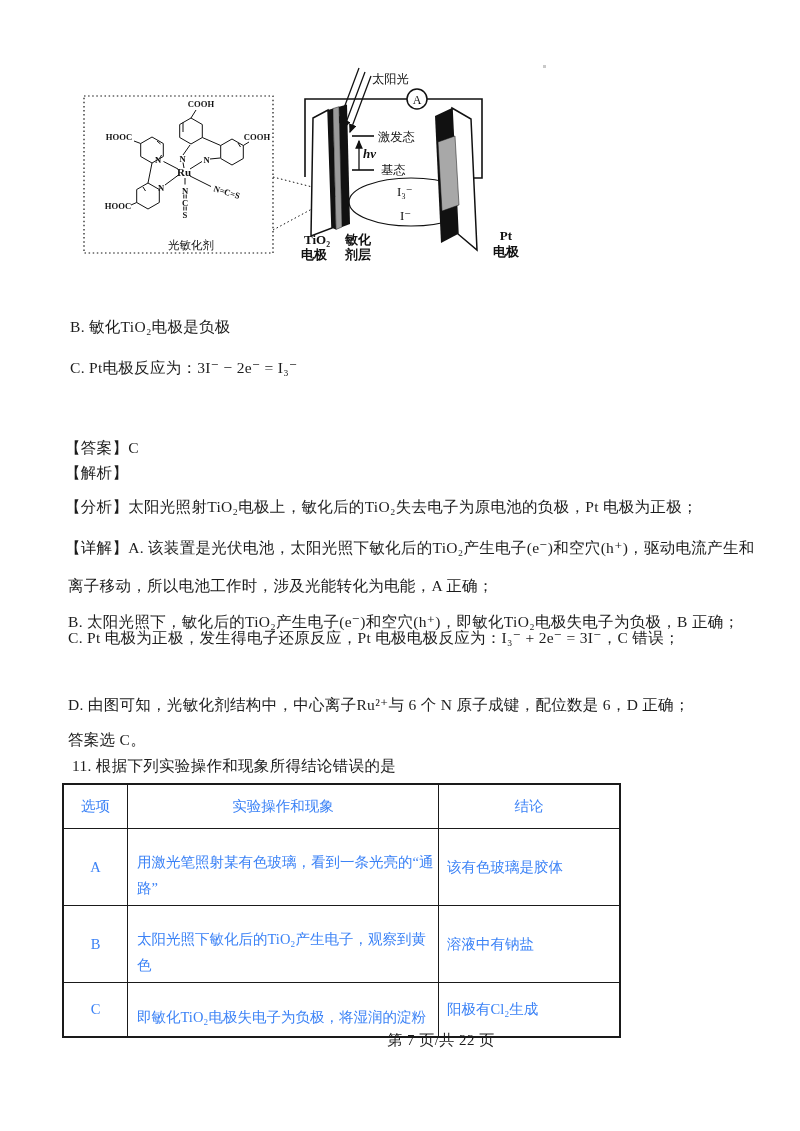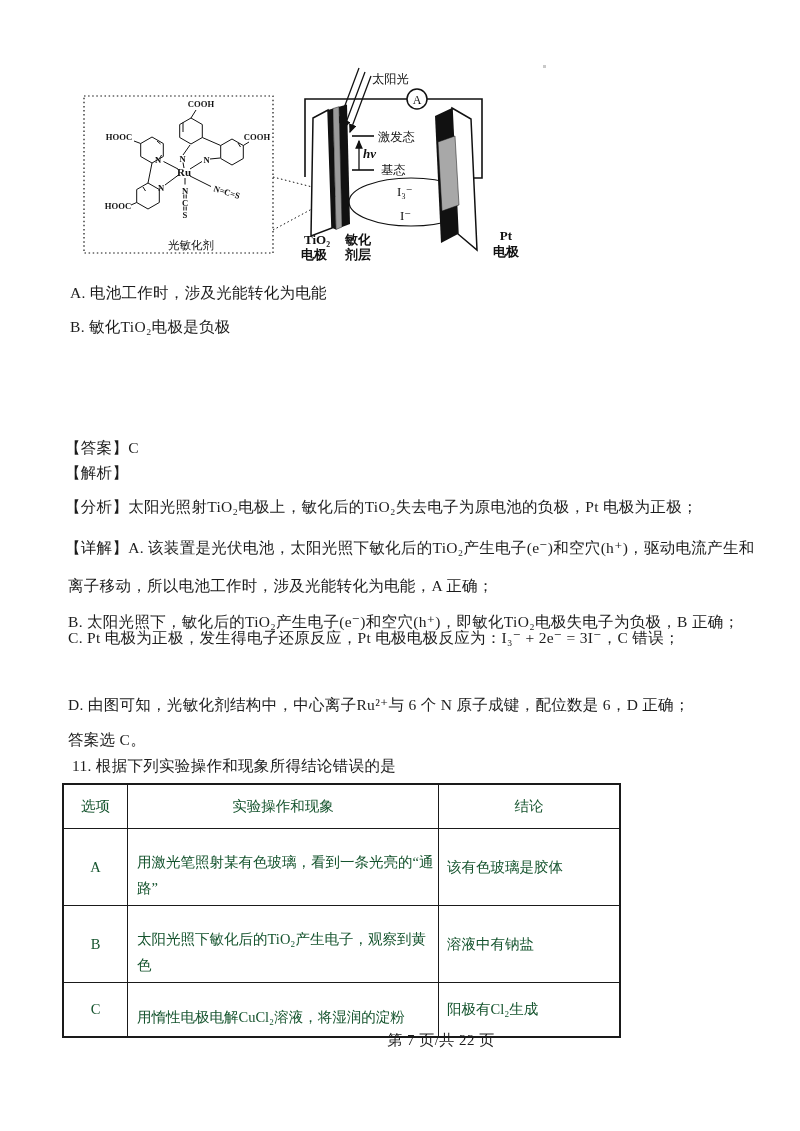--- a/index.html
+++ b/index.html
@@ -12,21 +12,21 @@
   .m-small{font-size:8.6px;font-weight:bold;}
   .m-atom{font-size:8.6px;font-weight:bold;}
   .m-ru{font-size:11px;font-weight:bold;}
   .m-cap{font-size:11.5px;}
   .d-lab{font-size:12.3px;}
   .d-lab-b{font-size:13px;font-weight:bold;}
   .d-hv{font-size:13px;font-weight:bold;font-style:italic;}
   .d-ion{font-size:13px;}
   .d-amp{font-size:12px;}
   .exp-table{position:absolute;left:62px;top:783px;border-collapse:collapse;table-layout:fixed;
-             font-size:14.5px;color:#14532d;}
+             font-size:14.5px;color:#3b82f6;}
   .exp-table td,.exp-table th{border:1.5px solid #1a1a1a;font-weight:normal;vertical-align:middle;
              line-height:26px;overflow:hidden;}
   .exp-table{border:2px solid #1a1a1a;}
   .col-opt{width:59px;text-align:center;}
   .col-op{width:298px;text-align:left;padding:20px 3px 4px 9px;}
   .col-con{width:153px;text-align:left;padding:4px 19px 4px 8px;}
   .hdr{text-align:center !important;padding:2px !important;}
   .footer{position:absolute;left:0;top:1031px;width:800px;text-align:center;font-size:15px;letter-spacing:0.5px;margin-left:41px;}
 </style>
 </head>
@@ -151,22 +151,22 @@
     <g>
       <text class="d-lab-b" x="267" y="186" text-anchor="middle">TiO₂</text>
       <text class="d-lab-b" x="264" y="201" text-anchor="middle">电极</text>
       <text class="d-lab-b" x="308" y="186" text-anchor="middle">敏化</text>
       <text class="d-lab-b" x="308" y="201" text-anchor="middle">剂层</text>
       <text class="d-lab-b" x="456" y="182" text-anchor="middle">Pt</text>
       <text class="d-lab-b" x="456" y="198" text-anchor="middle">电极</text>
     </g>
   </svg>
 
-  <div class="tline" style="left:70px;top:283px">A. 电池工作时，涉及光能转化为电能</div>
   <div class="tline" style="left:70px;top:317px">B. 敏化TiO₂电极是负极</div>
+  <div class="tline" style="left:70px;top:358px">C. Pt电极反应为：3I⁻ − 2e⁻ = I₃⁻</div>
 
   <div class="tline" style="left:65px;top:438px">【答案】C</div>
   <div class="tline" style="left:65px;top:463px">【解析】</div>
   <div class="tline" style="left:65px;top:497px">【分析】太阳光照射TiO₂电极上，敏化后的TiO₂失去电子为原电池的负极，Pt 电极为正极；</div>
 
   <div class="tline" style="left:65px;top:538px">【详解】A. 该装置是光伏电池，太阳光照下敏化后的TiO₂产生电子(e⁻)和空穴(h⁺)，驱动电流产生和</div>
   <div class="tline" style="left:68px;top:576px">离子移动，所以电池工作时，涉及光能转化为电能，A 正确；</div>
   <div class="tline" style="left:68px;top:612px">B. 太阳光照下，敏化后的TiO₂产生电子(e⁻)和空穴(h⁺)，即敏化TiO₂电极失电子为负极，B 正确；</div>
   <div class="tline" style="left:68px;top:628px">C. Pt 电极为正极，发生得电子还原反应，Pt 电极电极反应为：I₃⁻ + 2e⁻ = 3I⁻，C 错误；</div>
   <div class="tline" style="left:68px;top:695px">D. 由图可知，光敏化剂结构中，中心离子Ru²⁺与 6 个 N 原子成键，配位数是 6，D 正确；</div>
@@ -186,21 +186,21 @@
       <td class="col-op">用激光笔照射某有色玻璃，看到一条光亮的“通路”</td>
       <td class="col-con">该有色玻璃是胶体</td>
     </tr>
     <tr style="height:76px">
       <td class="col-opt">B</td>
       <td class="col-op">太阳光照下敏化后的TiO₂产生电子，观察到黄色</td>
       <td class="col-con">溶液中有钠盐</td>
     </tr>
     <tr style="height:55px">
       <td class="col-opt">C</td>
-      <td class="col-op">用惰性电极电解CuCl₂溶液，将湿润的淀粉</td>
+      <td class="col-op">即敏化TiO₂电极失电子为负极，将湿润的淀粉</td>
       <td class="col-con">阳极有Cl₂生成</td>
     </tr>
   </tbody>
     </table>
 
   <div class="footer">第 7 页/共 22 页</div>
 
 </div>
 
 </body></html>

